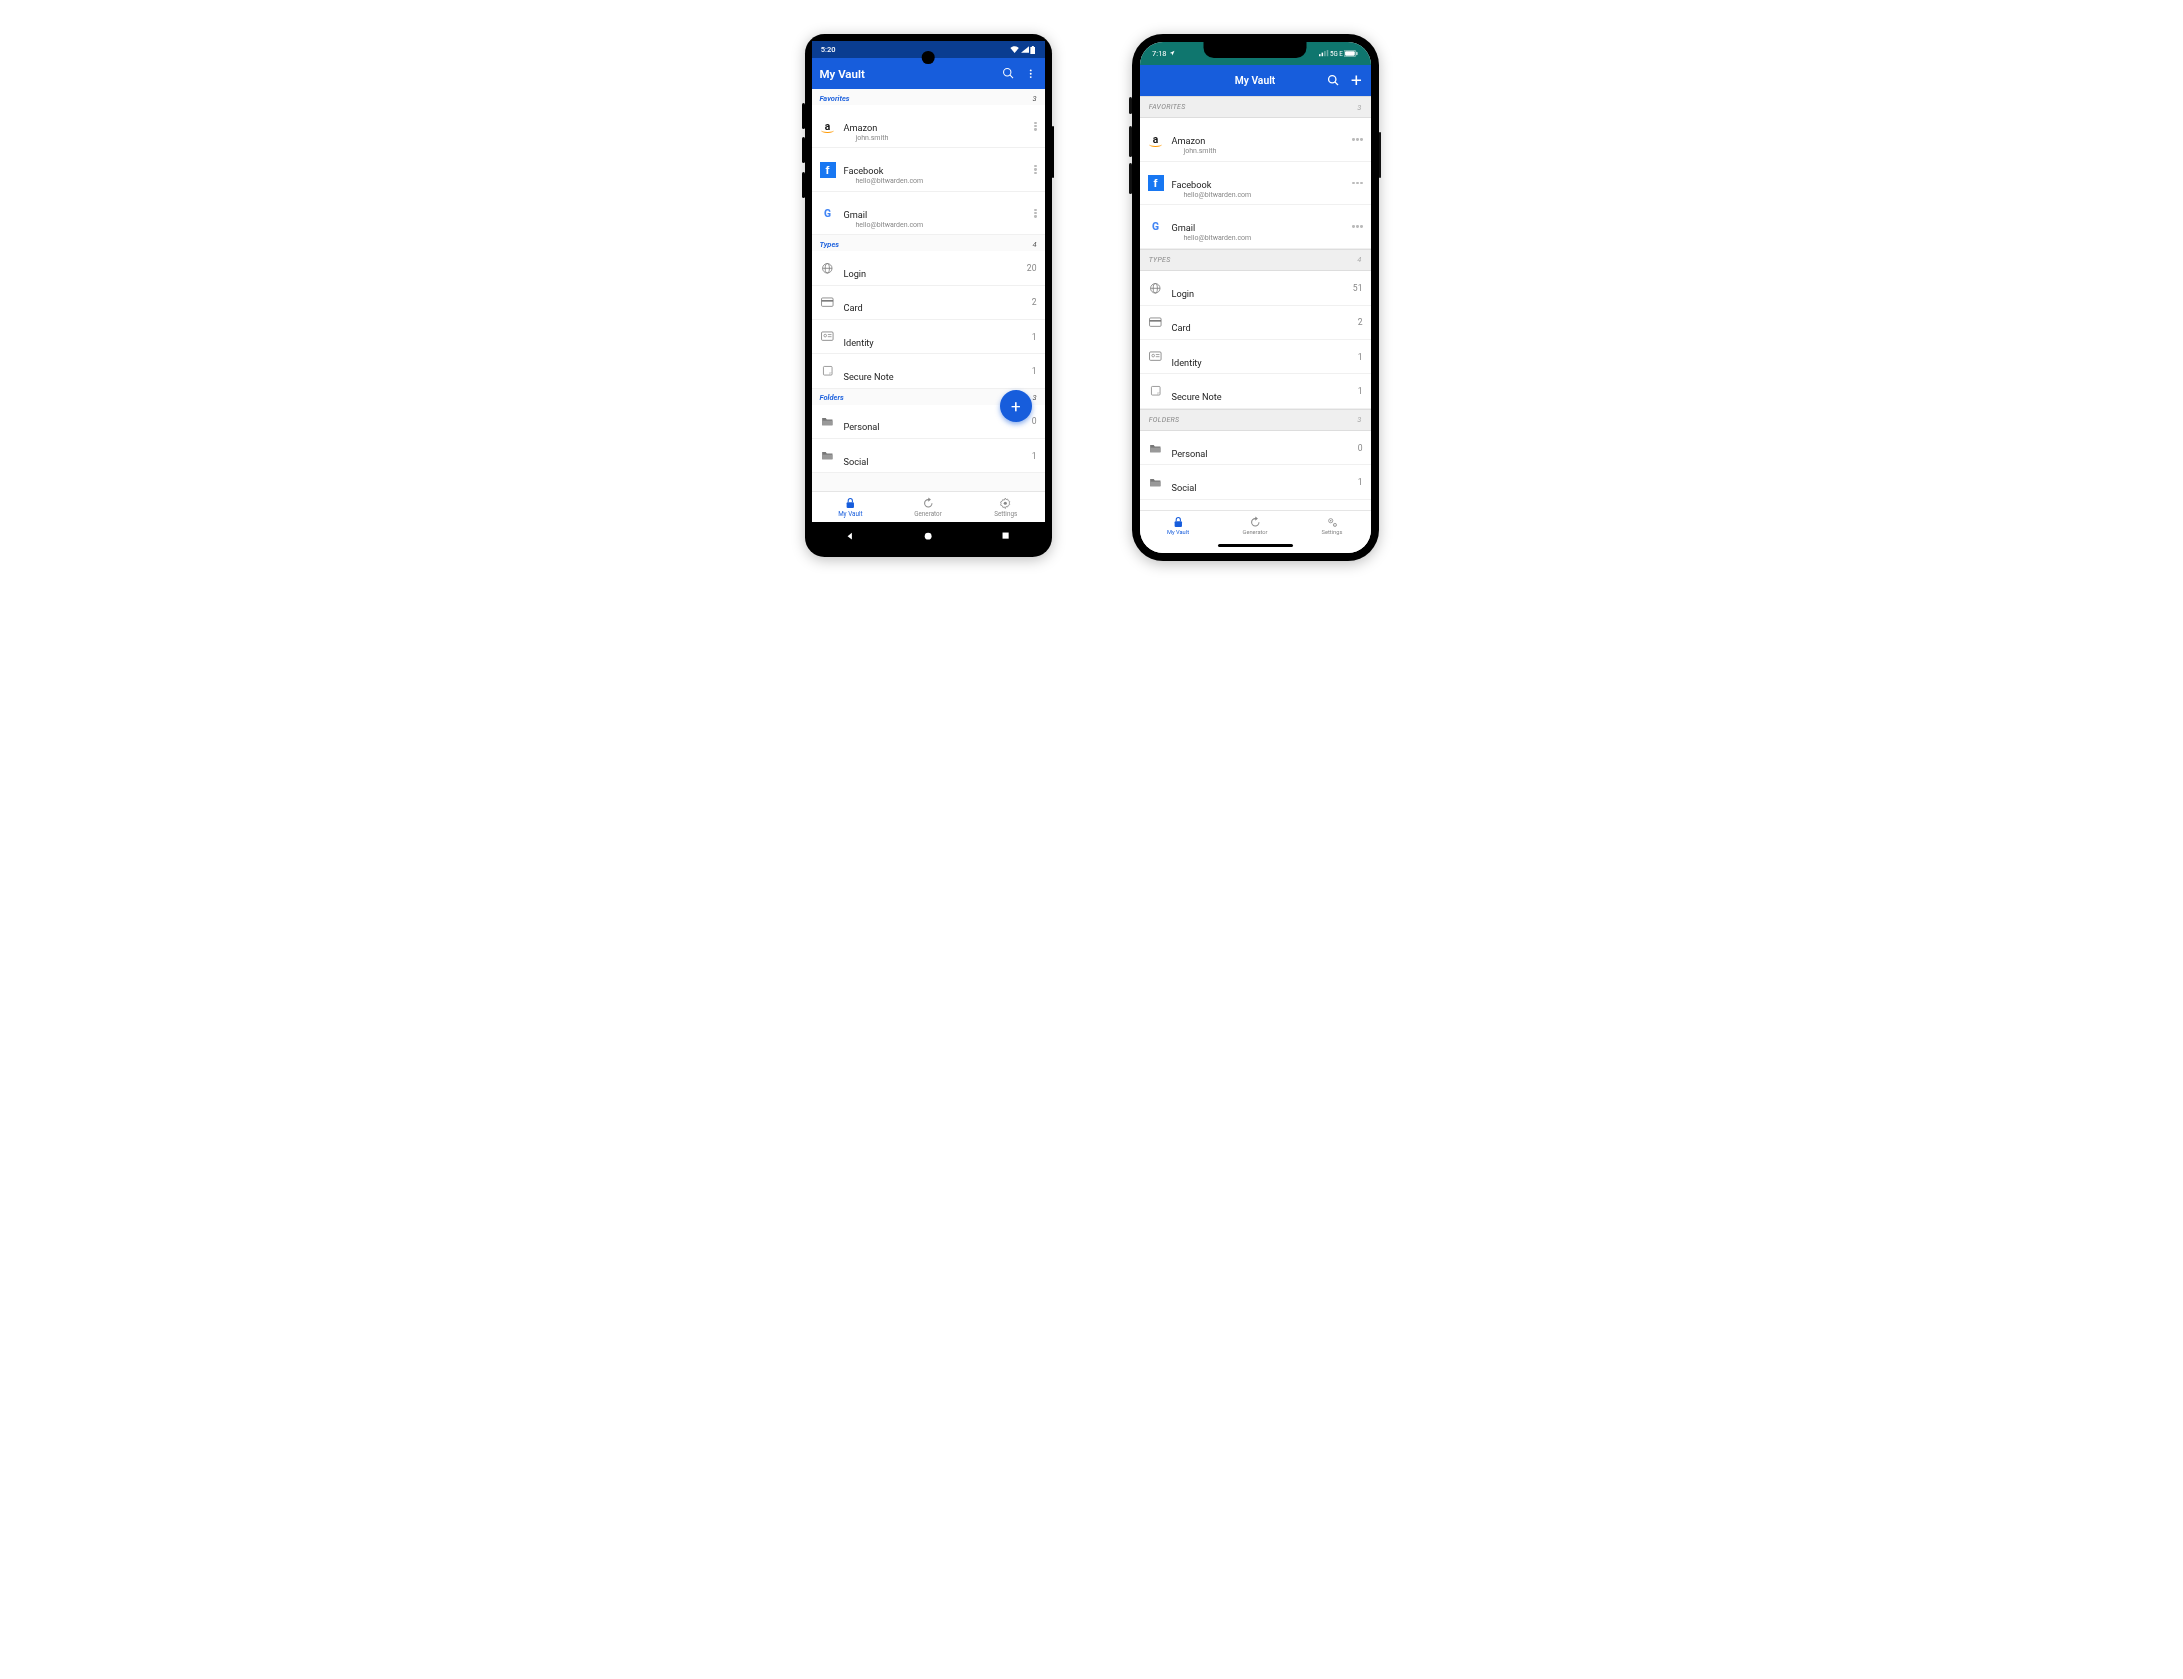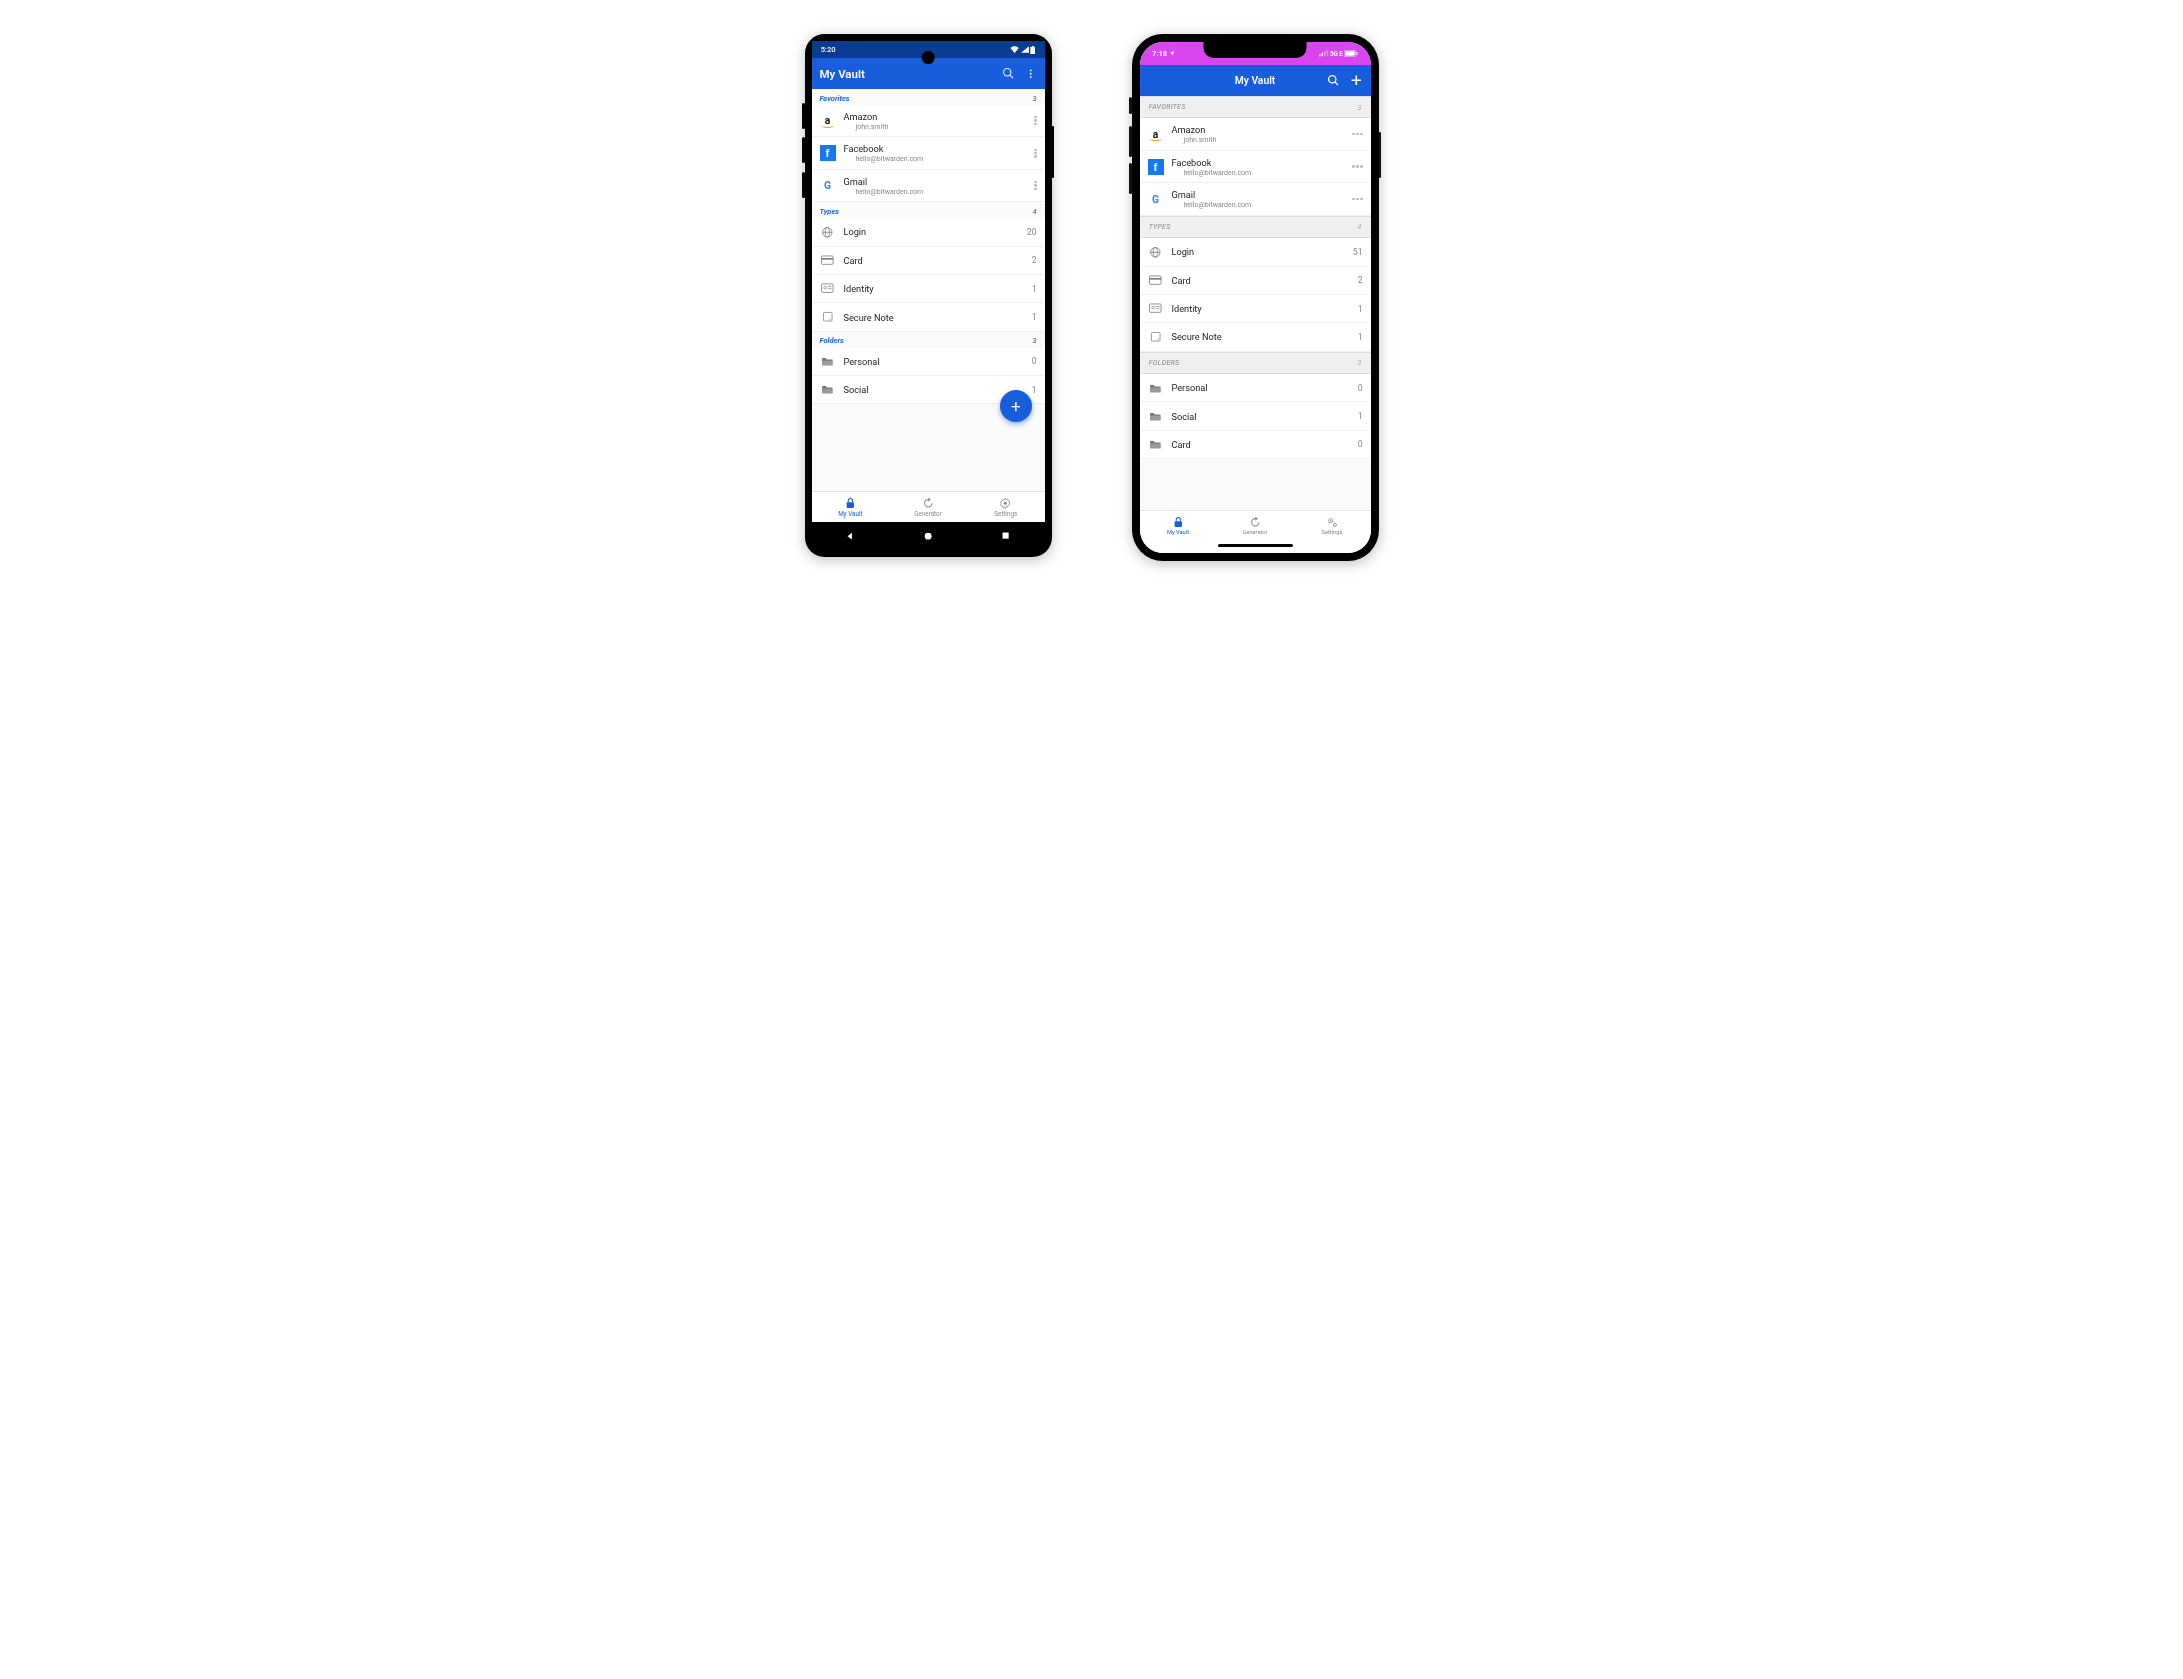--- a/index.html
+++ b/index.html
@@ -76,23 +76,23 @@
     color: #fff;
     font-size: 7.5px;
     font-weight: 500;
     display: flex;
     align-items: center;
     justify-content: space-between;
     padding: 0 9.2px;
   }
   .ios .statusbar {
     height: 23px;
-    background: #d946ef;
+    background: #0f766e;
     padding: 0 12.6px;
-    font-weight: 700;
+    font-weight: 400;
   }
   .status-right { display:flex; align-items:center; gap:1px; }
 
   
   .appheader {
     height: 31px;
     background: #175ddc;
     color: #fff;
     display: flex;
     align-items: center;
@@ -138,21 +138,21 @@
     border-bottom: 0.6px solid #f0f0f0;
     cursor: pointer;
   }
   .row .row-icon {
     width: 16px; height: 16px;
     display:flex; align-items:center; justify-content:center;
     margin-right: 8px;
     flex-shrink: 0;
   }
   .row .row-text { flex: 1; min-width: 0; }
-  .row .row-title { font-size: 9.2px; color:#222; }
+  .row .row-title { font-size: 9.2px; color:#222;margin-top:11px; }
   .row .row-sub { font-size: 7px; color:#888; margin-top:1.1px;padding-left:12px; }
   .row .row-count { color:#888; font-size: 8.6px; margin-left:5.7px; }
   .row .row-kebab { color:#bbb; margin-left:5.7px; display:flex; flex-direction:column; gap:1.1px; cursor:pointer; }
   .row .row-kebab span { width:2.3px; height:2.3px; background:#bbb; border-radius:50%; }
   .row .row-dots { color:#bbb; margin-left:5.7px; display:flex; gap:1.7px; cursor:pointer; }
   .row .row-dots span { width:2.3px; height:2.3px; background:#bbb; border-radius:50%; }
 
   
   .brand-amazon { background: #fff; font-weight:700; color:#111; position:relative; font-size:10.3px;}
   .brand-amazon::after { content:""; position:absolute; bottom:1.1px; left:1.7px; right:1.7px; height:1.7px; border-bottom:1.7px solid #ff9900; border-radius: 0 0 50% 50% / 0 0 100% 100%; }

